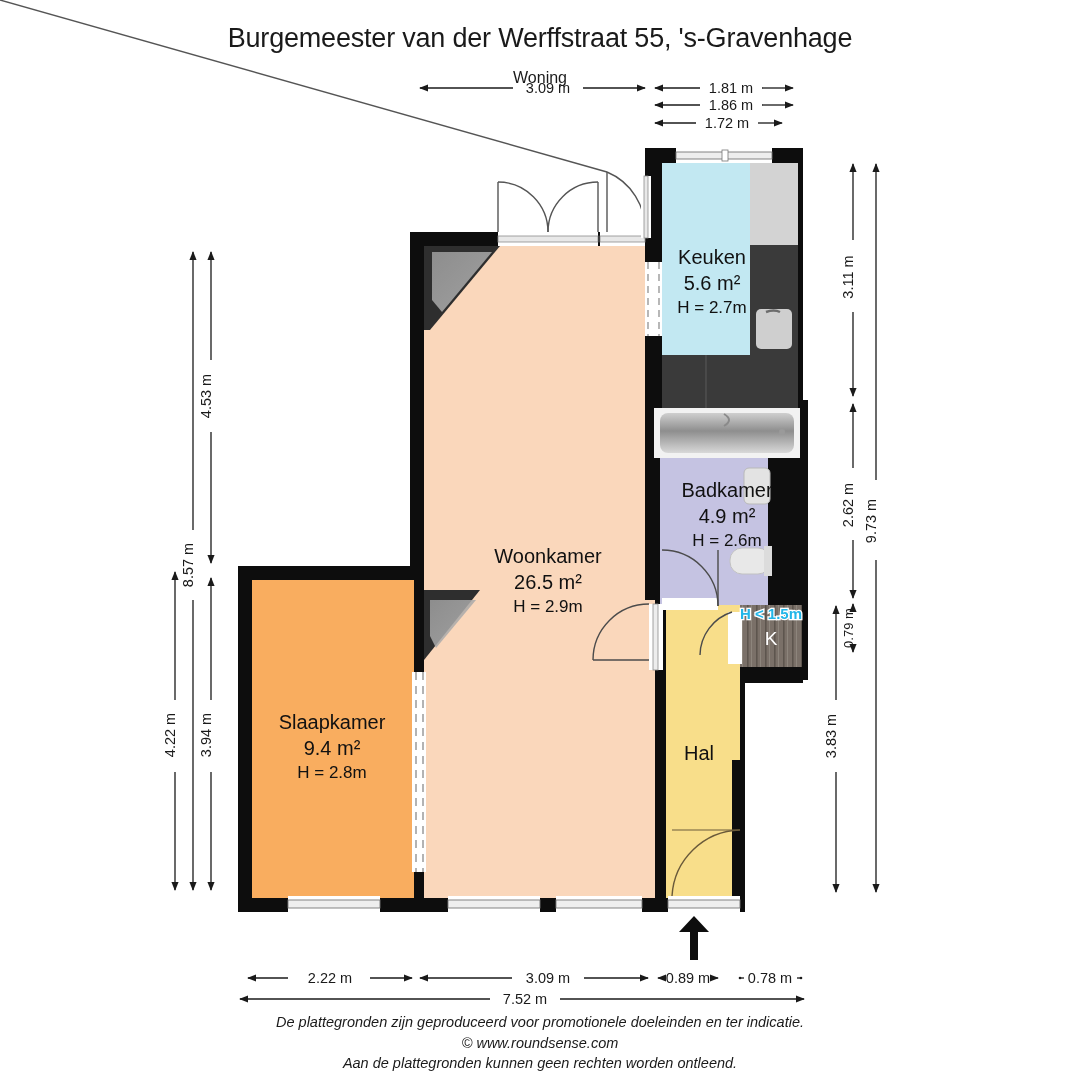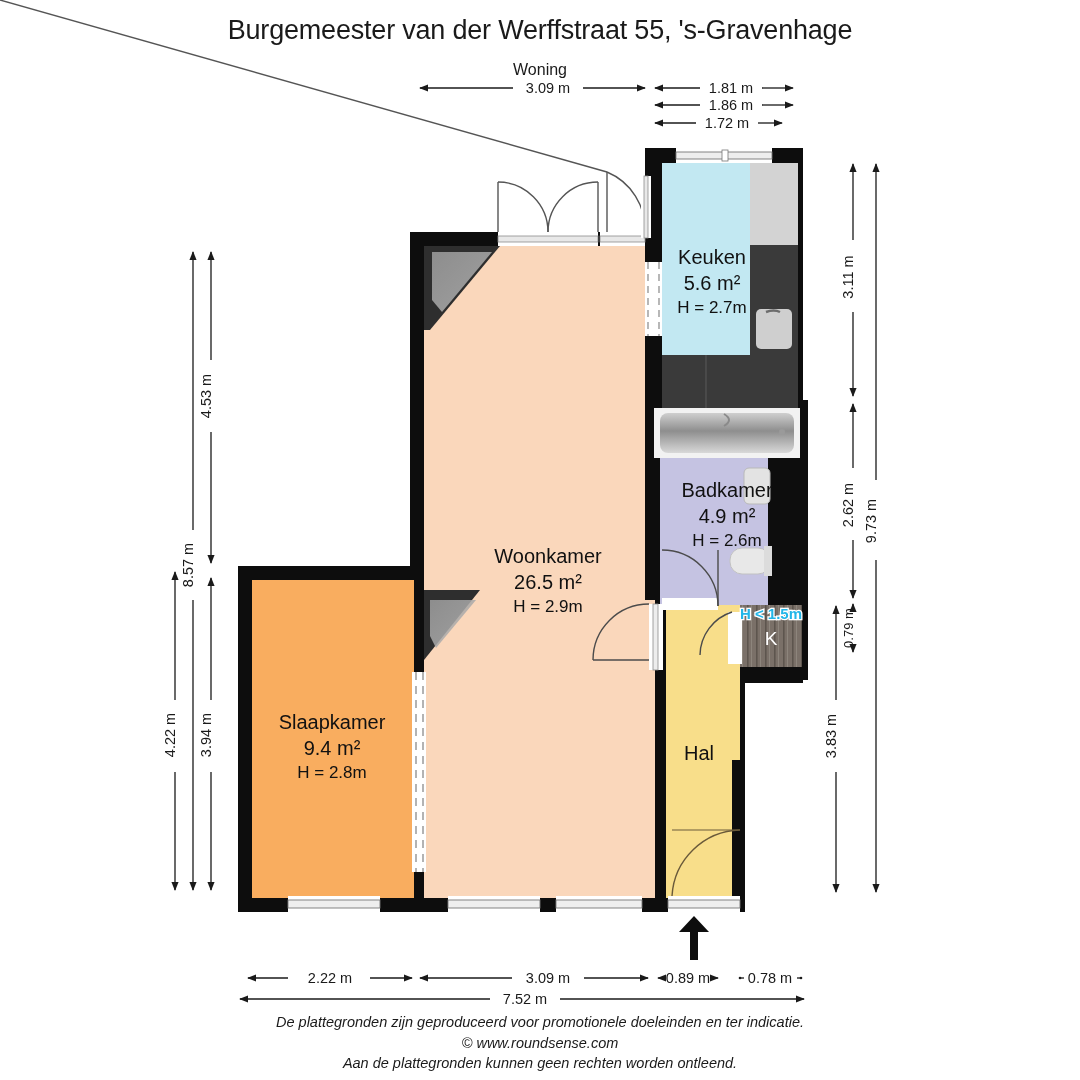--- a/index.html
+++ b/index.html
@@ -21,21 +21,21 @@
     position: absolute;
     top: 0; left: 0;
     width: 1080px;
     text-align: center;
     padding-top: 14px;
   }
   #plan-title {
     font-size: 27px;
     font-weight: normal;
     letter-spacing: -0.2px;
-    margin: 0;
+    margin: 8px;
     line-height: 1.2;
   }
   #plan-subtitle {
     font-size: 16px;
     margin: 14px 0 0 0;
     line-height: 1.2;
   }
 
   
   #footer {

